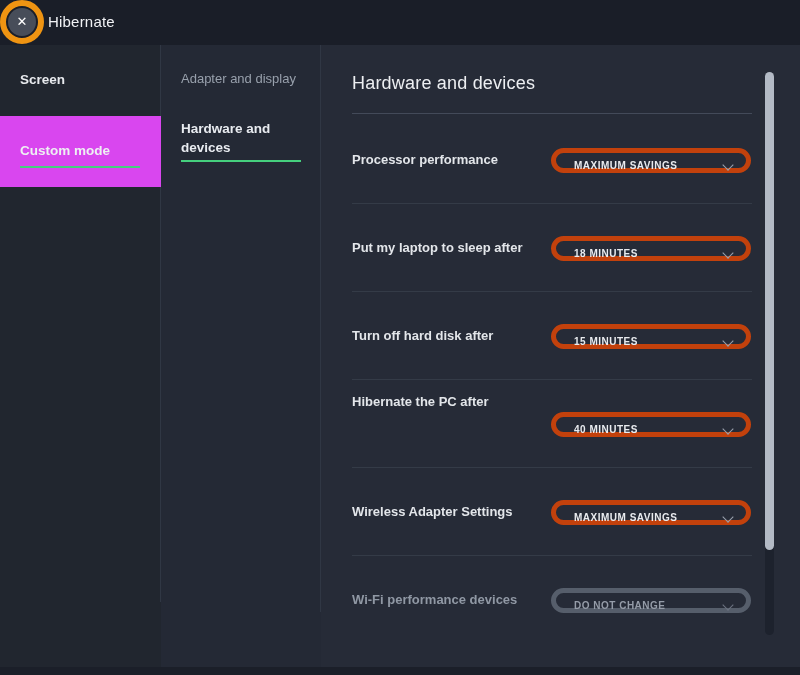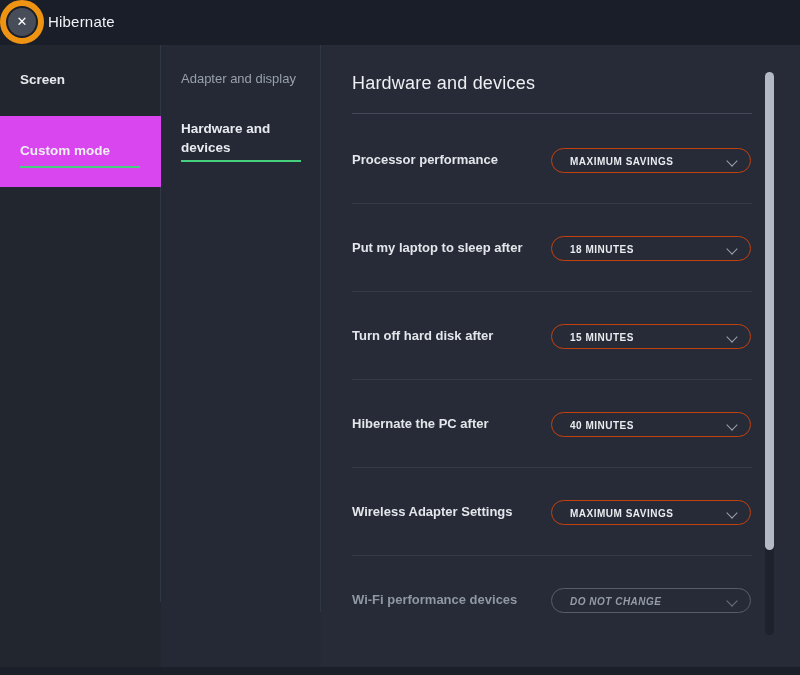--- a/index.html
+++ b/index.html
@@ -62,35 +62,35 @@
   }
   .hdivider{position:absolute;left:352px;width:400px;height:1px;background:#434a59;}
   .rdivider{position:absolute;left:352px;width:400px;height:1px;background:#343b47;}
 
   .row-label{
     position:absolute;left:352px;height:16px;
     font-size:13px;font-weight:bold;color:#e3e6ea;
   }
   .pill{
     position:absolute;left:551px;width:200px;height:25px;box-sizing:border-box;
-    border:1px solid #c2410c;border-radius:13px;background:transparent;
+    border:5px solid #c2410c;border-radius:13px;background:transparent;
     cursor:pointer;padding:0;text-align:left;
   }
   .pill .pill-text{
     position:absolute;left:18px;top:7px;
     font-size:10px;font-weight:bold;letter-spacing:.5px;color:#e9ebef;
     font-family:"Liberation Sans","DejaVu Sans",sans-serif;
   }
   .chev{
     position:absolute;right:14px;top:8px;width:7px;height:7px;
     border-right:1.6px solid #9aa2ae;border-bottom:1.6px solid #9aa2ae;
     transform:rotate(45deg);
   }
   .row.dimmed .row-label{color:#9098a4;}
-  .row.dimmed .pill{border-color:#565e6b;font-style:italic;}
+  .row.dimmed .pill{border-color:#565e6b;}
   .row.dimmed .pill .pill-text{color:#959ca8;}
   .row.dimmed .chev{border-color:#6c7380;}
 
   
   .scroll-track{
     position:absolute;left:765px;top:72px;width:9px;height:563px;
     background:#1d222d;border-radius:5px;
   }
   .scroll-thumb{
     position:absolute;left:0;top:0;width:9px;height:478px;
@@ -153,21 +153,21 @@
 <div class="row">
   <div class="row-label" style="top:328px">Turn off hard disk after</div>
   <button class="pill" style="top:324px">
     <span class="pill-text">15 MINUTES</span>
     <span class="chev"></span>
   </button>
 </div>
 <div class="rdivider" style="top:379px"></div>
 
 <div class="row">
-  <div class="row-label" style="top:416px">Hibernate the PC after</div>
+  <div class="row-label" style="top:394px">Hibernate the PC after</div>
   <button class="pill" style="top:412px">
     <span class="pill-text">40 MINUTES</span>
     <span class="chev"></span>
   </button>
 </div>
 <div class="rdivider" style="top:467px"></div>
 
 <div class="row">
   <div class="row-label" style="top:504px">Wireless Adapter Settings</div>
   <button class="pill" style="top:500px">

